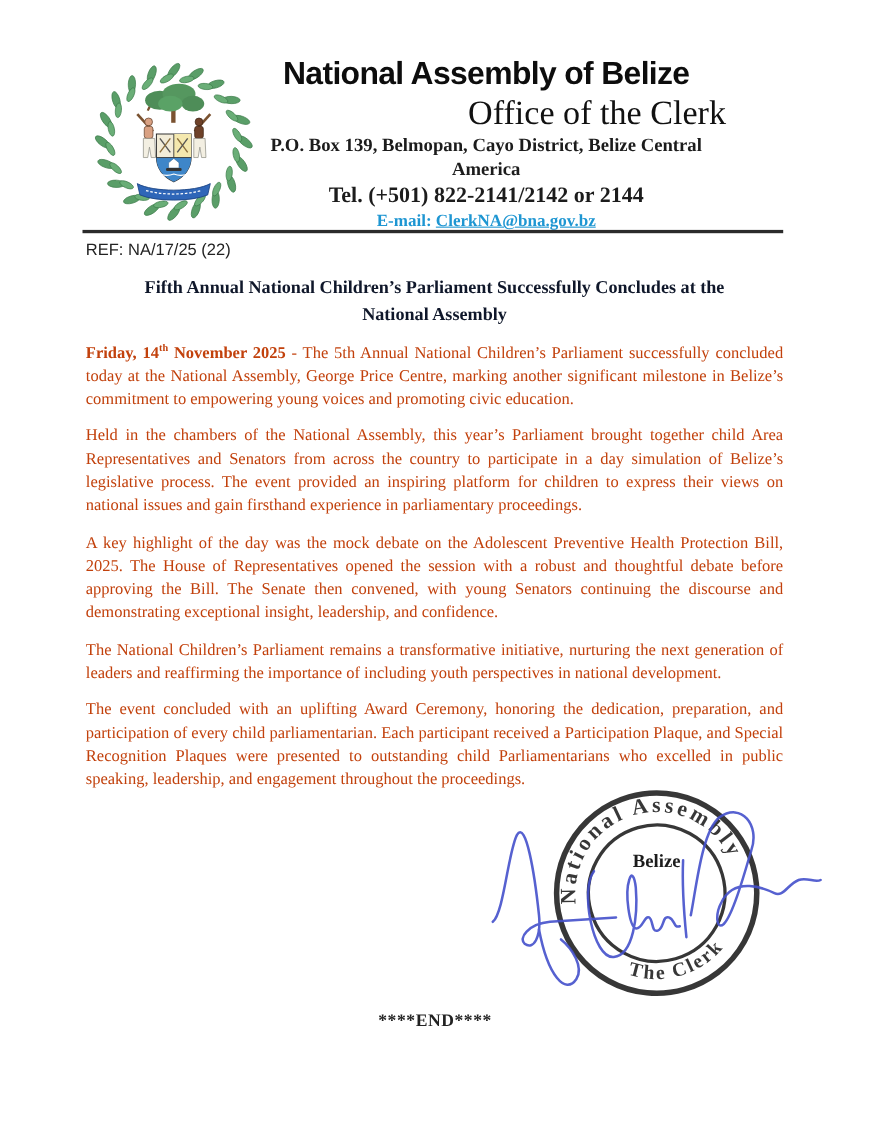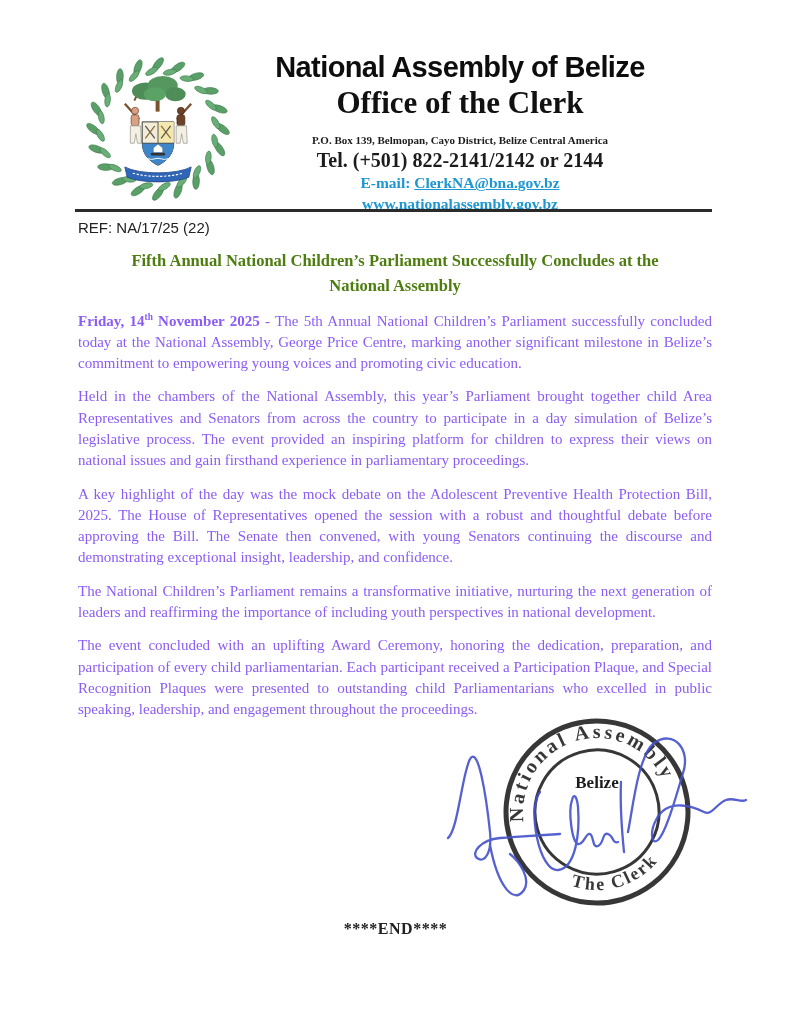--- a/index.html
+++ b/index.html
@@ -4,38 +4,38 @@
 <style>
   html,body{margin:0;padding:0;}
   body{
     width:791px;height:1024px;background:#ffffff;position:relative;
     font-family:"Liberation Serif", serif;color:#1c1c1c;overflow:hidden;
   }
   .page{position:absolute;inset:0;}
 
   
   .logo{position:absolute;left:76px;top:50px;width:164px;height:158px;}
-  .head-text{position:absolute;left:242px;top:52px;width:436px;text-align:center;}
+  .head-text{position:absolute;left:224px;top:52px;width:436px;text-align:center;}
   .org-name{
     font-family:"Liberation Sans", sans-serif;font-weight:900;font-size:29px;
     letter-spacing:-0.6px;color:#0d0d0d;line-height:1.05;
   }
-  .office{font-size:31px;font-weight:700;color:#111;line-height:1.15;margin-top:3px;}
-  .address{font-size:11px;font-weight:700;line-height:1.3;margin-top:12px;}
+  .office{font-size:31px;font-weight:400;color:#111;line-height:1.15;margin-top:3px;text-align:right;}
+  .address{font-size:17px;font-weight:700;line-height:1.3;margin-top:0;}
   .tel{font-size:20px;font-weight:700;line-height:1.3;}
   .email-line,.website{font-size:15.5px;font-weight:700;line-height:1.3;}
   .email-link{text-decoration:underline;cursor:pointer;text-align:right;}
   .rule{position:absolute;left:75px;top:209px;width:637px;height:3px;background:#2b2b2b;}
 
   
   .content{position:absolute;left:78px;top:219px;width:634px;}
   .ref{font-family:"Liberation Sans", sans-serif;font-size:15px;color:#222;margin:0 0 13px 0;}
-  .title{font-size:16.5px;font-weight:700;text-align:center;line-height:1.5;margin:0 0 10px 0;color:#4d7c0f;}
+  .title{font-size:16.5px;font-weight:700;text-align:center;line-height:1.5;margin:0 0 10px 0;color:#0f172a;}
   .title span{display:block;}
-  p.body{font-size:15px;text-align:justify;line-height:1.42;margin:12px 0 12px 0;color:#8b5cf6;}
+  p.body{font-size:15px;text-align:justify;line-height:1.42;margin:12px 0 12px 0;color:#c2410c;}
   p.body sup{vertical-align:super;font-size:0.62em;line-height:0;}
   .end-marker{
     position:absolute;left:0;width:791px;top:920px;text-align:center;
     font-weight:700;font-size:16px;letter-spacing:0.5px;color:#222;
   }
 
   
   .stamp{position:absolute;left:497px;top:717px;width:200px;height:190px;}
   .signature{position:absolute;left:428px;top:712px;width:320px;height:200px;}
   .stamp text{font-family:"Liberation Serif", serif;font-weight:700;}
@@ -118,21 +118,20 @@
       <path d="M68,156 q32,8 64,0" stroke="#ffffff" stroke-width="1.4" fill="none" stroke-dasharray="3 2"></path>
     </g>
   </svg>
 
   <div class="head-text">
     <div class="org-name">National Assembly of Belize</div>
     <div class="office">Office of the Clerk</div>
     <div class="address">P.O. Box 139, Belmopan, Cayo District, Belize Central America</div>
     <div class="tel">Tel. (+501) 822-2141/2142 or 2144</div>
     <div class="email-line" style="color:#1e96d2;"><span>E-mail: </span><span class="email-link">ClerkNA@bna.gov.bz</span></div>
-    <div class="website" style="color:#1e96d2;">www.nationalassembly.gov.bz</div>
   </div>
 
   <div class="rule"></div>
 
   <div class="content">
     <div class="ref">REF: NA/17/25 (22)</div>
     <h1 class="title">
         <span>Fifth Annual National Children’s Parliament Successfully Concludes at the</span>
         <span>National Assembly</span>
       </h1>

